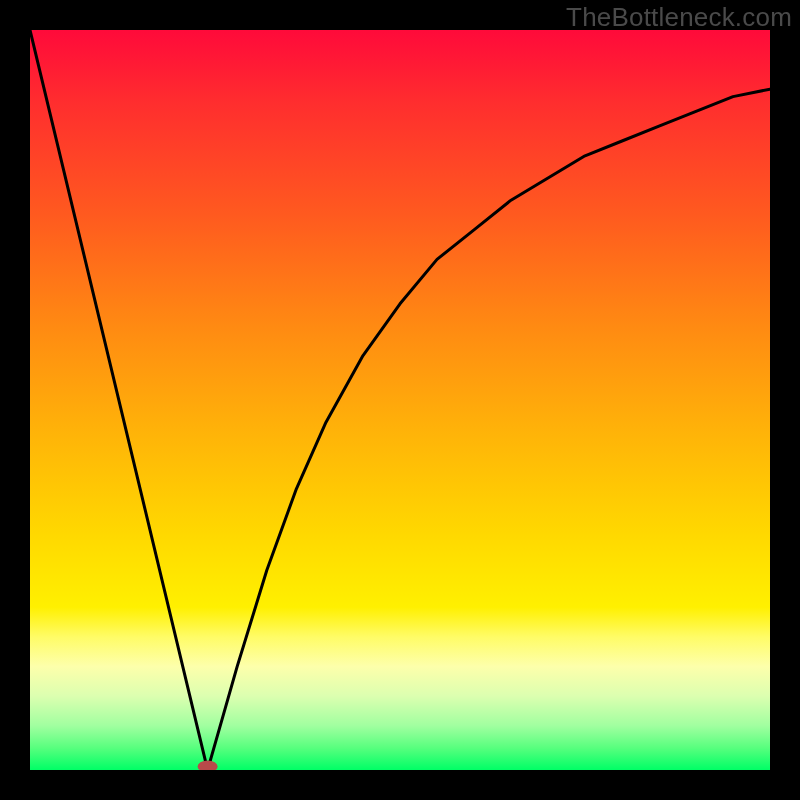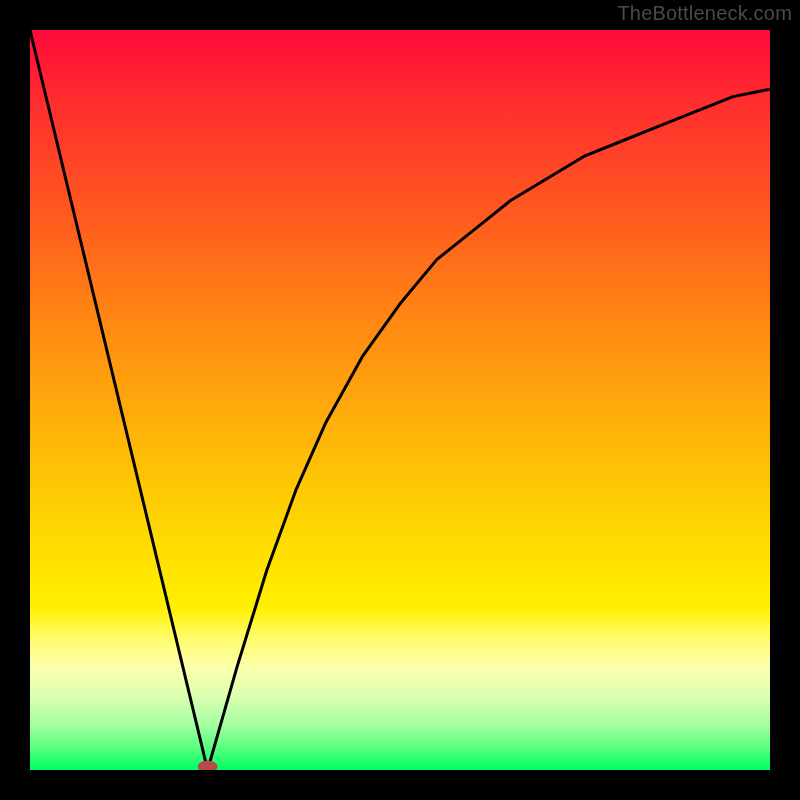--- a/index.html
+++ b/index.html
@@ -15,21 +15,21 @@
     width: 800px;
     height: 800px;
     background: #000;
     position: relative;
   }
   .watermark {
     position: absolute;
     top: 2px;
     right: 8px;
     color: #4a4a4a;
-    font-size: 20px;
+    font-size: 26px;
     font-weight: 500;
     letter-spacing: 0.2px;
   }
   .plot {
     position: absolute;
     left: 30px;
     top: 30px;
     width: 740px;
     height: 740px;
   }

